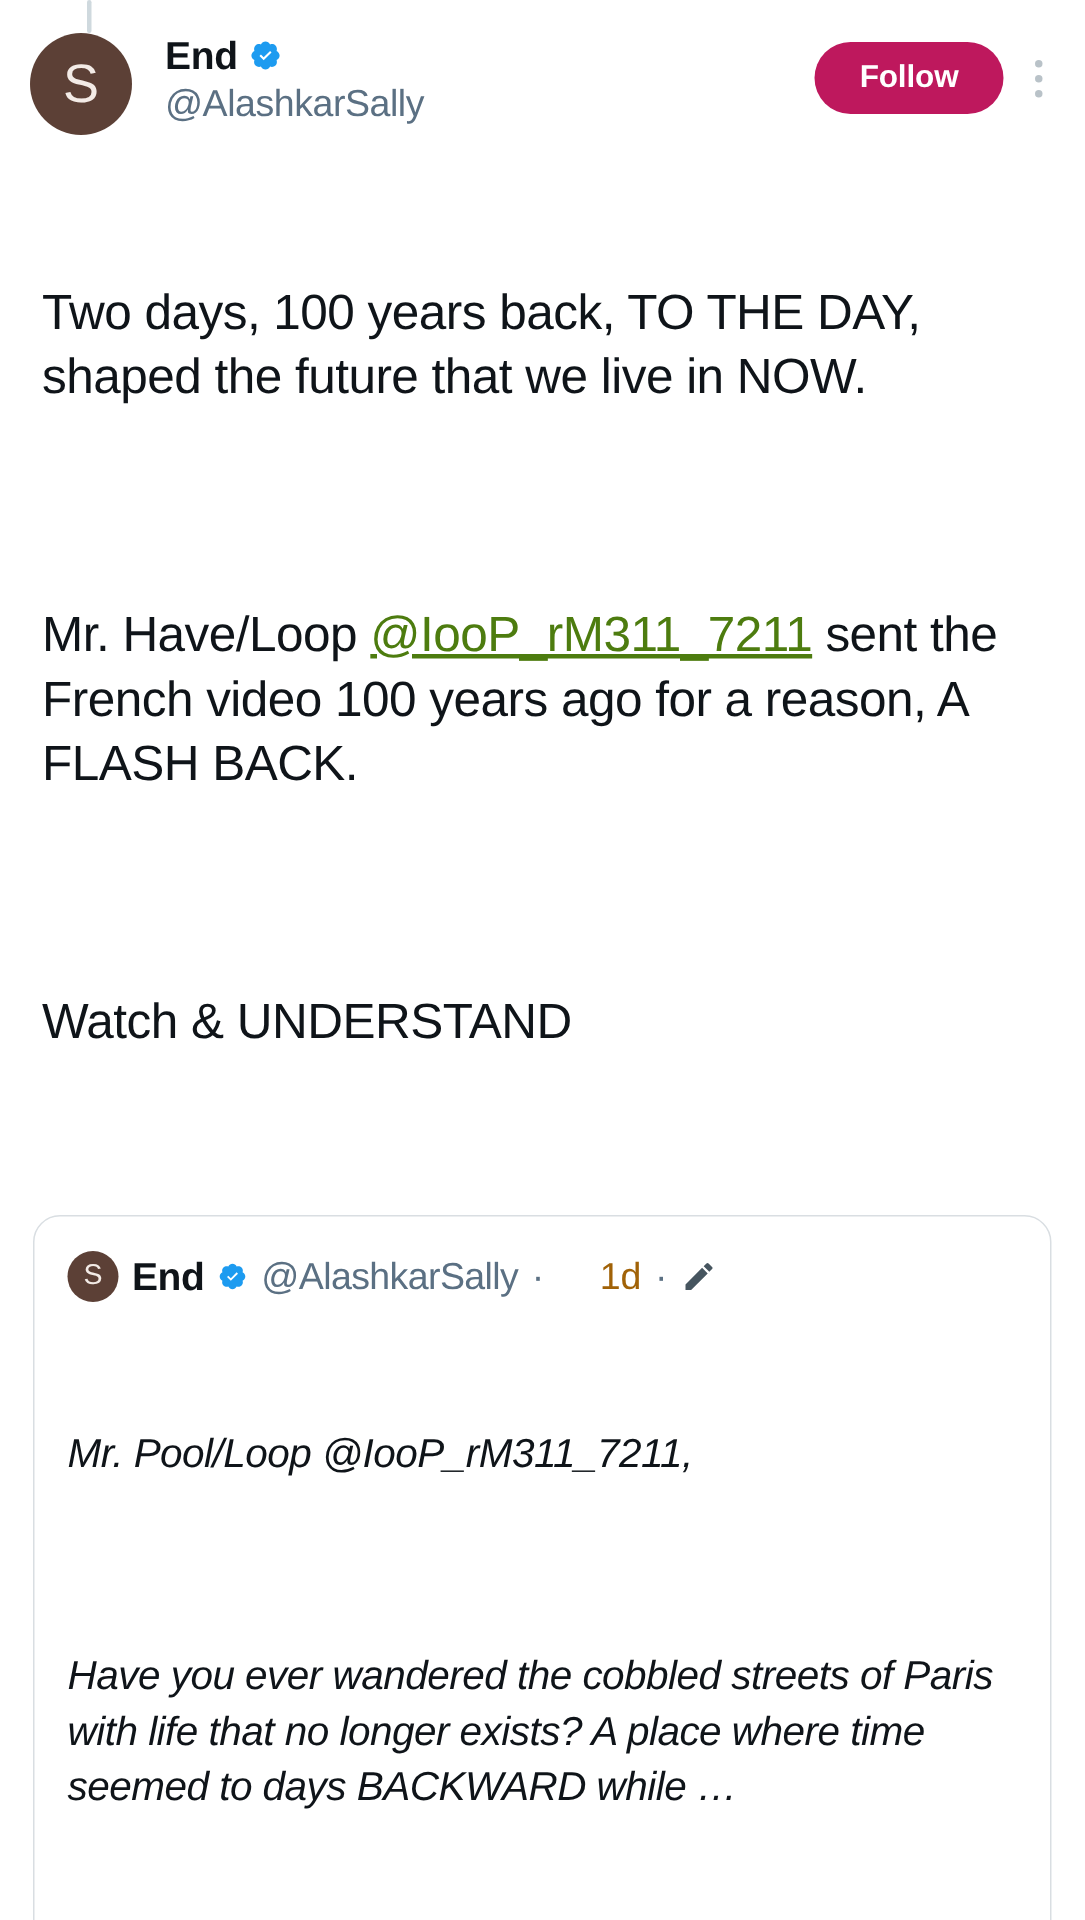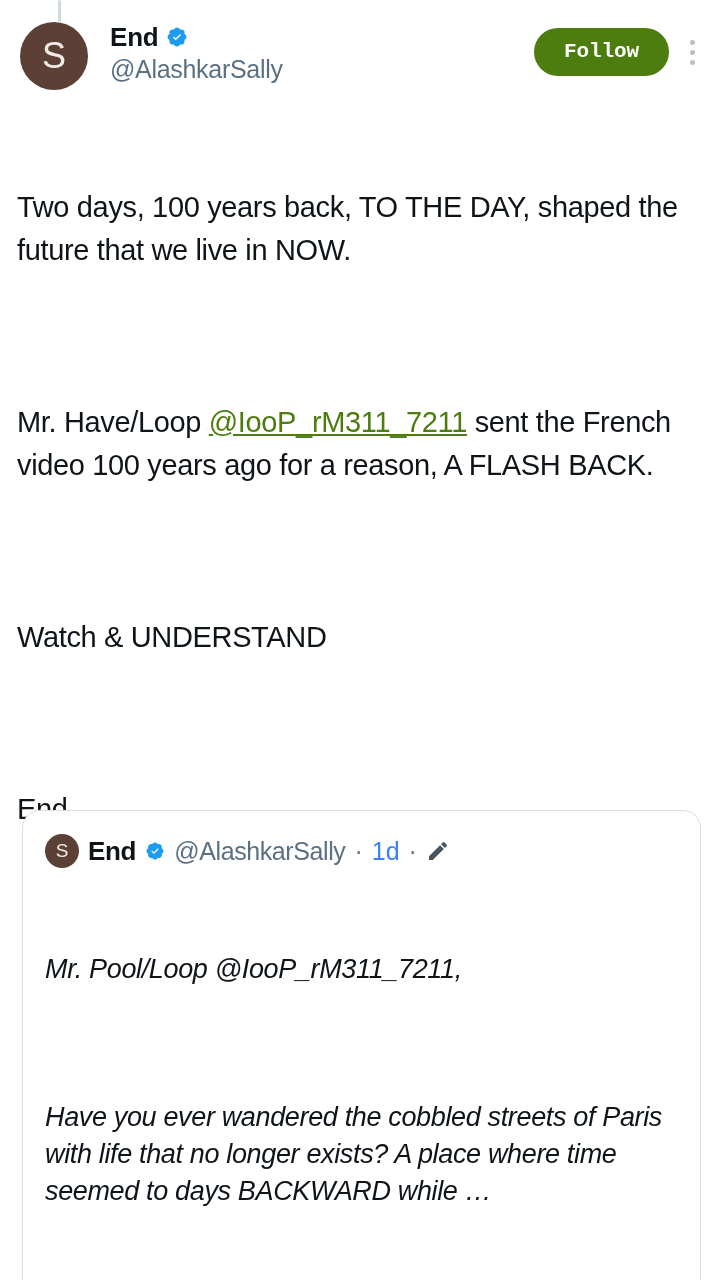--- a/index.html
+++ b/index.html
@@ -35,37 +35,37 @@
   .display-name {
     font-size:26px; font-weight:bold; color:#0f1419; letter-spacing:-0.2px;
   }
   .verified { width:22px; height:22px; display:block; flex:0 0 22px; }
   .handle {
     font-size:25px; color:#5b7083; margin-top:3px; letter-spacing:-0.3px;
   }
 
   .header-actions { display:flex; align-items:center; margin-top:10px; gap:6px; }
   .follow-btn {
-    background:#4d7c0f; color:#ffffff;
+    background:#be185d; color:#ffffff;
     font-size:21px; font-weight:bold;
     border:none; border-radius:999px;
     padding:0 30px; height:48px; line-height:48px;
-    cursor:pointer; white-space:nowrap; letter-spacing:-0.1px;font-family:Liberation Mono, monospace;
+    cursor:pointer; white-space:nowrap; letter-spacing:-0.1px;
   }
   .more-btn {
     width:34px; height:48px; display:flex; flex-direction:column;
     align-items:center; justify-content:center; gap:5px;
     background:none; border:none; cursor:pointer;
   }
   .more-btn i { width:5px; height:5px; border-radius:50%; background:#b9c2c8; display:block; }
 
   
   .tweet-body {
-    padding:0 17px; margin-top:8px;
-    font-size:29px; line-height:43px; color:#0f1419;
+    padding:0 28px; margin-top:8px;
+    font-size:33px; line-height:43px; color:#0f1419;
     letter-spacing:-0.35px; white-space:pre-wrap; word-wrap:break-word;
   }
   .tweet-body .mention, .tweet-body .urllink { color:#4d7c0f; }
   .para { margin:0 0 43px 0; }
   .para:last-child { margin-bottom:0; }
 
   .card-link {
     display:block; padding:0 22px; margin-top:0; margin-bottom:14px;
     font-size:29px; line-height:40px; color:#3d9ad1;
     letter-spacing:-0.35px; text-decoration:none; cursor:pointer;
@@ -84,21 +84,21 @@
   .q-avatar {
     width:34px; height:34px; border-radius:50%;
     background:#5c4036; color:#f3ebe6;
     display:flex; align-items:center; justify-content:center;
     font-size:19px; flex:0 0 34px;
   }
   .q-name { font-size:26px; font-weight:bold; color:#0f1419; letter-spacing:-0.3px; }
   .q-verified { width:20px; height:20px; display:block; flex:0 0 20px; }
   .q-handle { font-size:25px; color:#5b7083; letter-spacing:-0.4px; white-space:nowrap; }
   .q-dot { font-size:25px; color:#5b7083; }
-  .q-time { font-size:25px; color:#3b82f6; }
+  .q-time { font-size:25px; color:#a16207;margin-left:28px; }
   .pencil { width:24px; height:24px; display:block; flex:0 0 24px; }
 
   .quote-body {
     padding:8px 22px 14px 22px;
     font-size:27px; line-height:37px; color:#0f1419;
     letter-spacing:-0.35px; white-space:pre-wrap;
   }
   .q-para { margin:0 0 37px 0;font-style:italic; }
   .q-para:last-child { margin-bottom:0; }
 </style>

